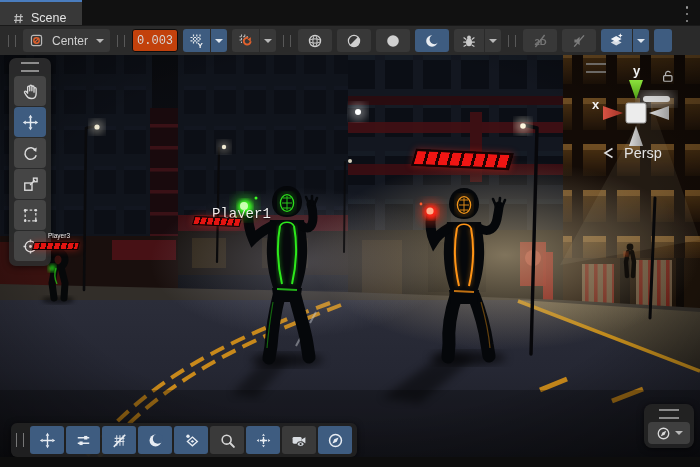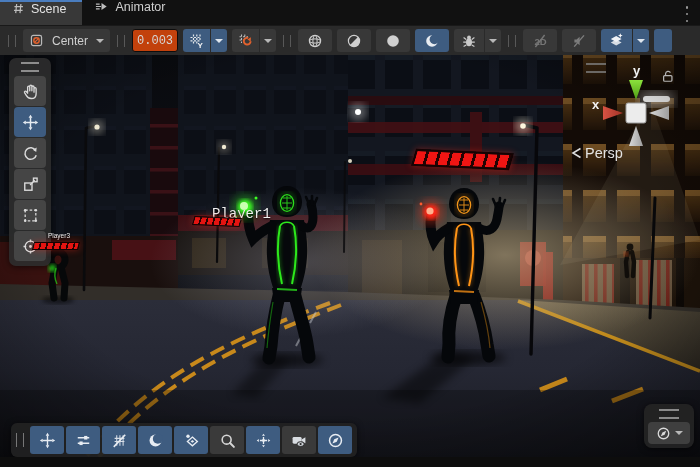--- a/index.html
+++ b/index.html
@@ -1,21 +1,21 @@
 <!DOCTYPE html>
 <html><head>
 <meta charset="utf-8">
 <style>
   html,body{margin:0;padding:0;background:#0d0d0d;}
   body{width:700px;height:467px;overflow:hidden;font-family:"Liberation Sans",sans-serif;-webkit-font-smoothing:antialiased;}
   .app{position:relative;width:700px;height:467px;background:#0d0d0d;}
 
   
   .tabbar{position:absolute;left:0;top:0;width:700px;height:25px;background:#111;display:flex;align-items:stretch;}
-  .tab{display:flex;align-items:flex-start;gap:6px;padding:0 16px 0 12px;font-size:12.5px;color:#cfcfcf;background:#111;cursor:default;}
+  .tab{display:flex;align-items:flex-end;gap:6px;padding:0 16px 0 12px;font-size:12.5px;color:#cfcfcf;background:#111;cursor:default;}
   .tab.active{background:#383838;border-top:2px solid #4a7dbf;padding-top:0;color:#e3e3e3;}
   .tab svg{display:block;}
   .kebab{position:absolute;right:8px;top:5px;width:10px;height:16px;display:flex;flex-direction:column;align-items:center;justify-content:space-between;padding:1px 0;}
   .kebab i{width:2.5px;height:2.5px;background:#9a9a9a;border-radius:50%;}
 
   
   .toolbar{position:absolute;left:0;top:25px;width:700px;height:30px;background:#2a2a2a;border-top:1px solid #191919;display:flex;align-items:center;padding:0 6px;box-sizing:border-box;gap:5px;}
   .thandle{width:6px;height:12px;border-left:1.5px solid #585858;border-right:1.5px solid #585858;margin:0 2px;}
   .tbtn{height:23px;background:#383838;border-radius:3px;display:inline-flex;align-items:center;gap:8px;padding:0 6px;font-size:12px;color:#cfcfcf;white-space:nowrap;}
   .tbtn.icon-only{padding:0 9px;}
@@ -40,21 +40,21 @@
 
   
   .plabel{position:absolute;color:#f1f1f1;text-shadow:0 1px 2px rgba(0,0,0,.9);font-weight:400;text-align:center;}
   .hp{position:absolute;background:repeating-linear-gradient(90deg,#ef1513 0 9px,#240302 9px 12px);border:2px solid #150202;transform:skewX(-14deg) rotate(2.5deg);box-shadow:0 0 7px rgba(255,40,25,.4);}
   .hp.small{border-width:1px;background:repeating-linear-gradient(90deg,#e41411 0 5px,#240302 5px 6.8px);}
 
   
   .gizmo{position:absolute;left:580px;top:8px;width:112px;height:96px;}
   .gizmo-grab{position:absolute;left:586px;top:8px;width:20px;height:6px;border-top:2px solid #7c7c7c;border-bottom:2px solid #7c7c7c;opacity:.8;}
   .gizmo text{font-family:"Liberation Sans",sans-serif;}
-  .persp{position:absolute;left:571px;top:90px;display:flex;align-items:center;gap:3px;color:#e2e2e2;font-size:14.5px;}
+  .persp{position:absolute;left:603px;top:90px;display:flex;align-items:center;gap:10px;color:#e2e2e2;font-size:14.5px;}
   .lock{position:absolute;left:661px;top:14px;}
 
   
   .bbar{position:absolute;left:11px;top:368px;height:34px;background:rgba(34,34,34,.92);border-radius:6px;display:flex;align-items:center;padding:0 5px;gap:2px;box-shadow:0 1px 6px rgba(0,0,0,.6);}
   .bbar .grab{width:6px;height:14px;border-left:1.5px solid #777;border-right:1.5px solid #777;margin-right:4px;}
   .bbtn{width:34px;height:28px;border-radius:3px;display:flex;align-items:center;justify-content:center;}
   .bbtn.on{background:#3e5c80;}
   .bbtn.off{background:#3a3a3a;}
 
   
@@ -68,27 +68,20 @@
 <body>
 
 <div class="app">
 
   <div class="tabbar">
     <div class="tab active">
       <svg width="13" height="13" viewBox="0 0 14 14">
         <path d="M5,2.2 L4,12 M9.6,2.2 L8.6,12 M2.6,5 H11.8 M2.2,9 H11.4" stroke="#bdbdbd" stroke-width="1.3" fill="none"></path>
       </svg>
       <span>Scene</span>
-    </div>
-    <div class="tab">
-      <svg width="15" height="13" viewBox="0 0 16 14">
-        <path d="M2,4.5 H6 M2,7 H7.5 M2,9.5 H6" stroke="#bdbdbd" stroke-width="1.3" fill="none"></path>
-        <path d="M8,3.2 L13.6,7 L8,10.8 Z" fill="#bdbdbd"></path>
-      </svg>
-      <span>Animator</span>
     </div>
     <div class="kebab">
         <i></i>
         <i></i>
         <i></i>
       </div>
   </div>
 
   <div class="toolbar">
     <div class="thandle"></div>

